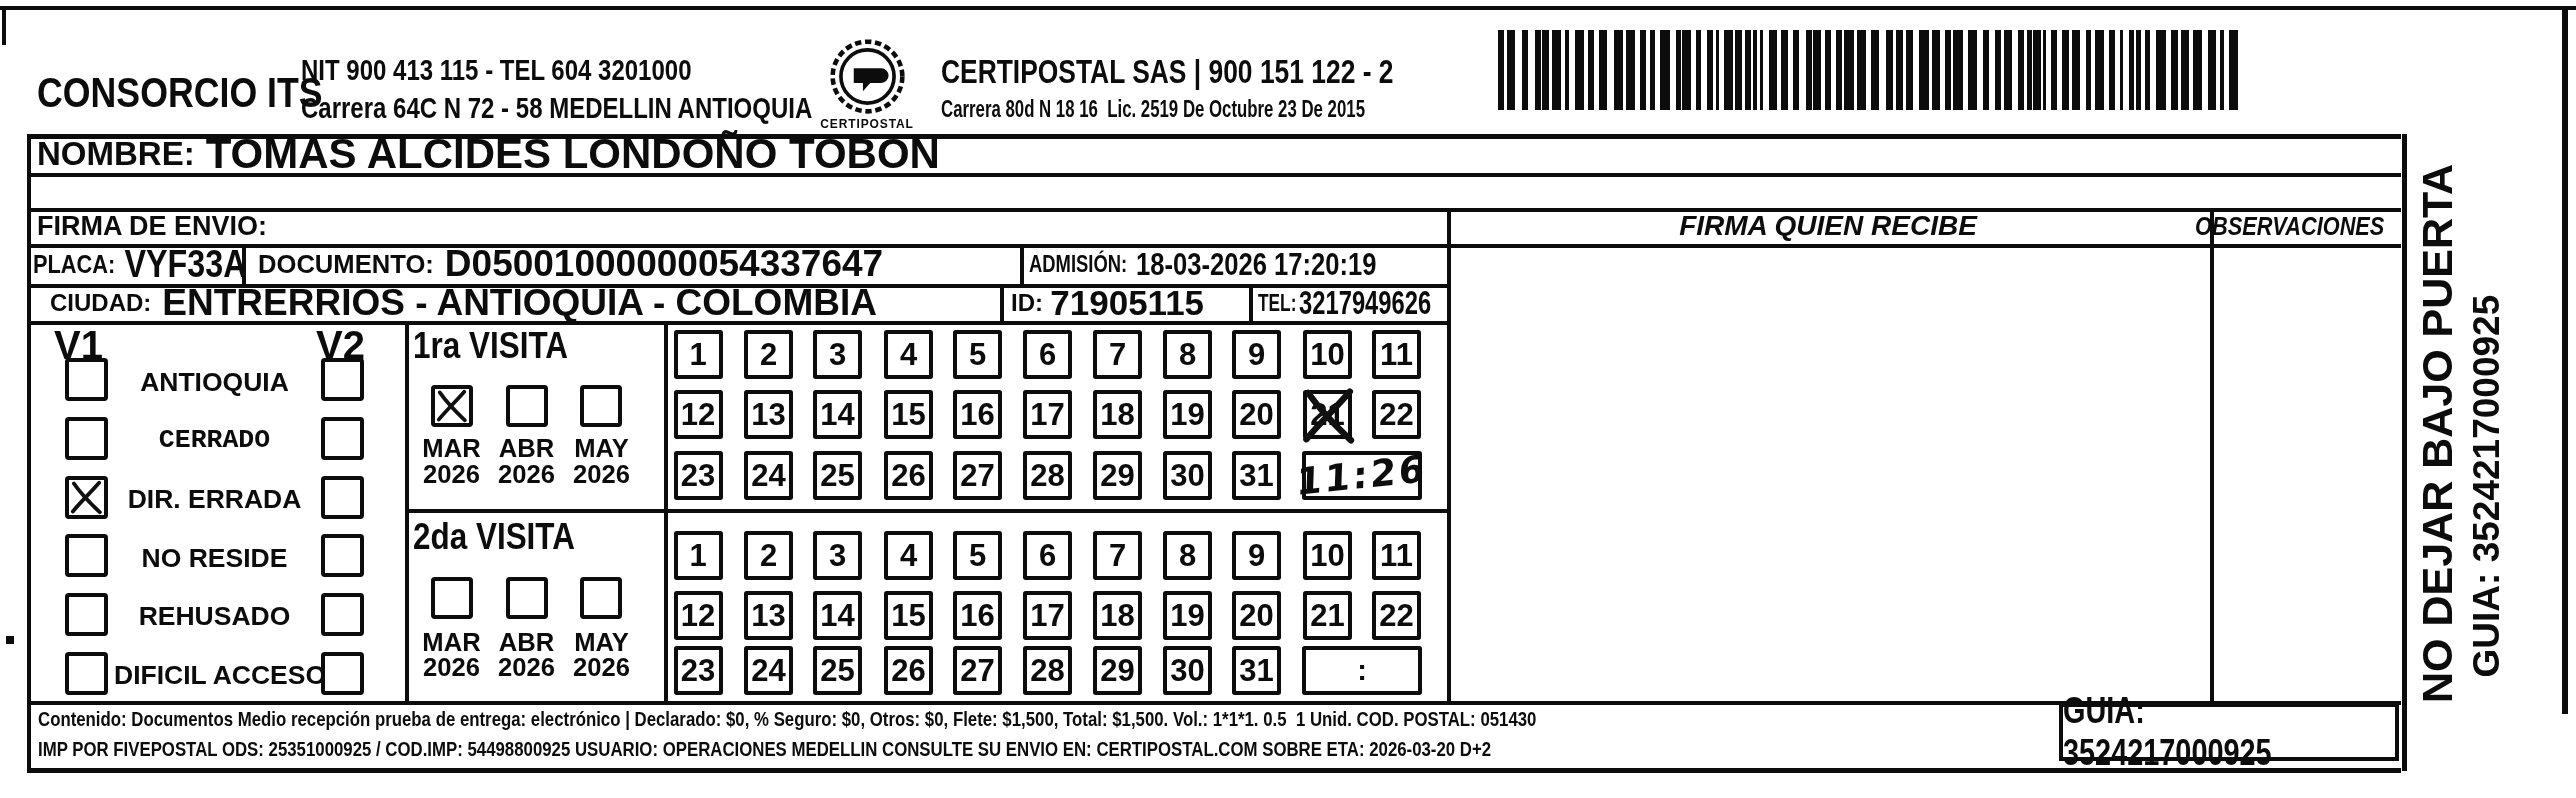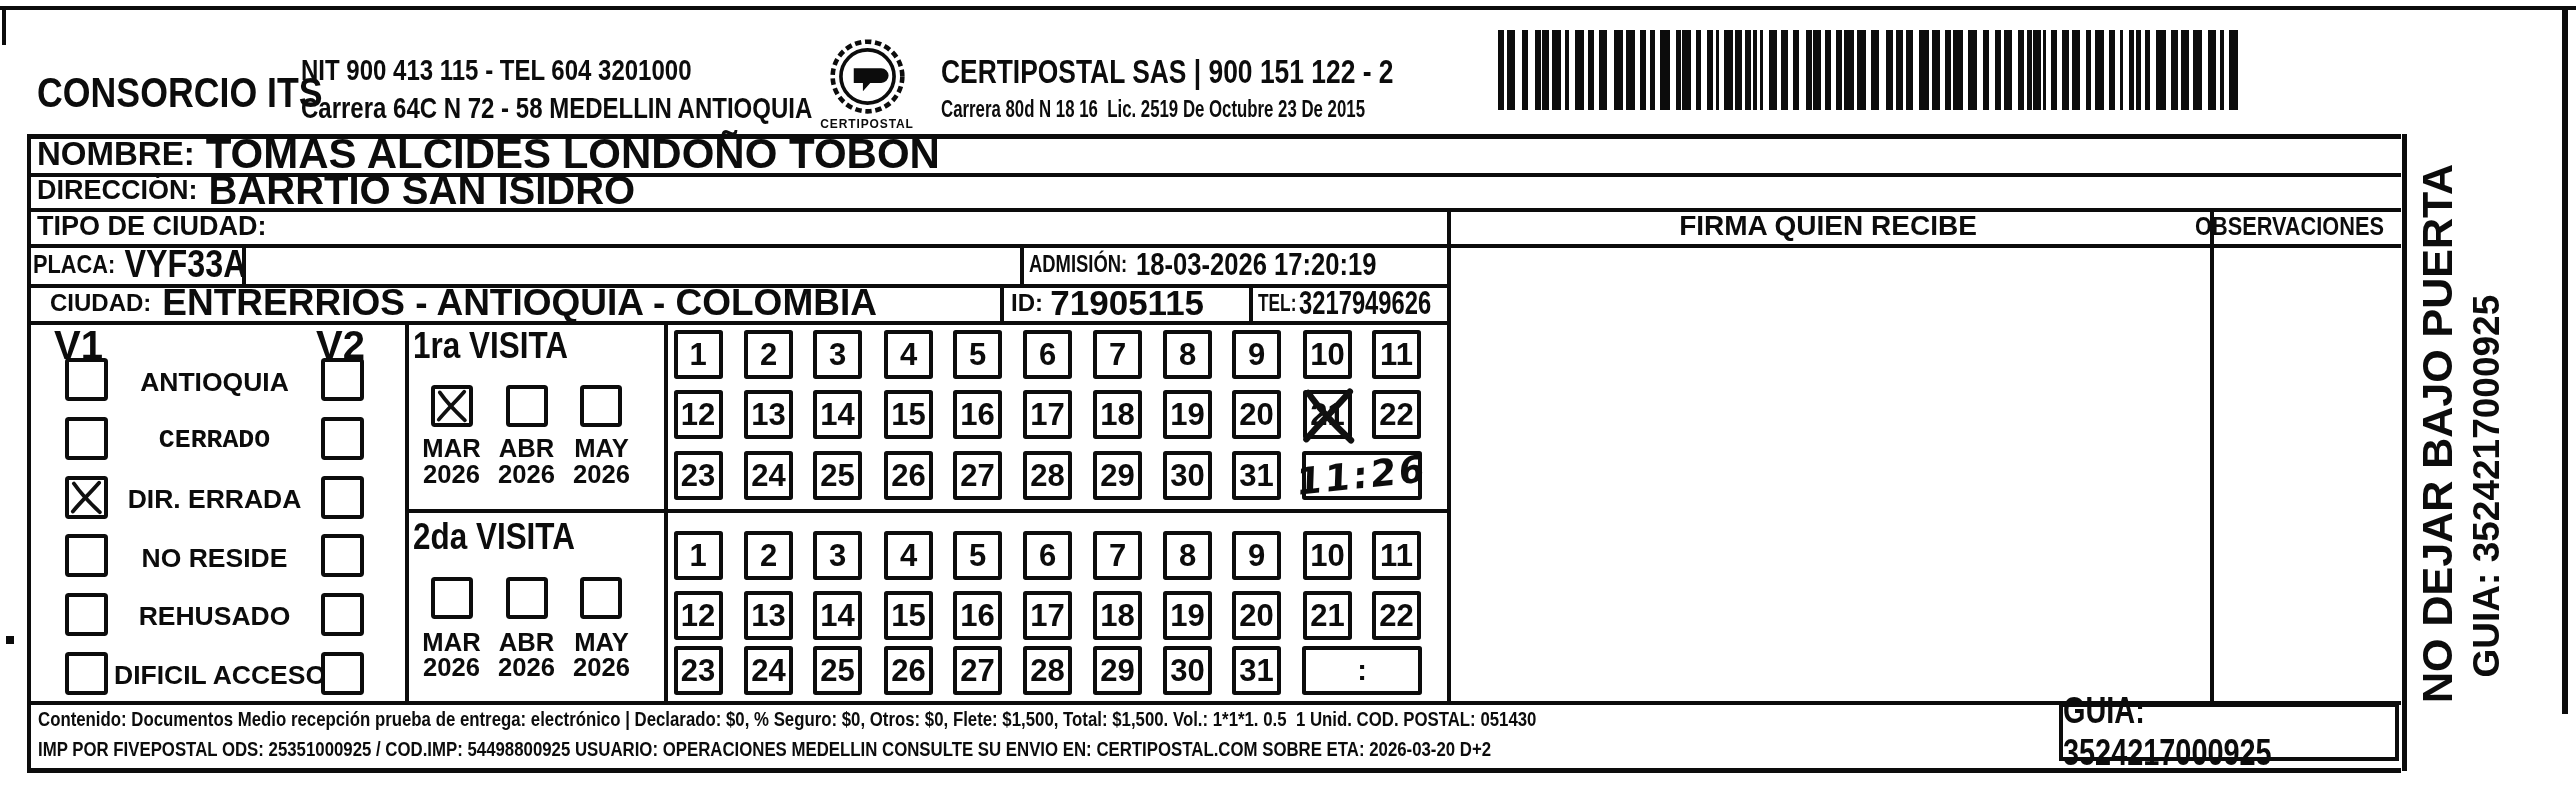--- a/index.html
+++ b/index.html
@@ -16,21 +16,21 @@
   .cx80{transform:scaleX(.80);transform-origin:0 50%;}
   .cx85{transform:scaleX(.85);transform-origin:0 50%;}
   .panel{position:absolute;}
   .cbx{position:absolute;box-sizing:border-box;border:4.6px solid #0c0c0c;border-radius:3.7px;background:#fff;}
   .slabel,.mlabel{position:absolute;font-weight:700;white-space:pre;}
   .daybox{position:absolute;width:49px;height:49px;box-sizing:border-box;border:4.6px solid #0c0c0c;
           border-radius:2.7px;display:flex;align-items:center;justify-content:center;font-size:31px;}
   .handtime{font-family:"DejaVu Sans",sans-serif;font-size:37px;font-weight:700;
             transform:rotate(-6deg) skewX(-8deg);letter-spacing:2.7px;}
   .pcolon{font-size:29px;}
-  .hdrflex{position:absolute;display:flex;align-items:center;justify-content:center;}
+  .hdrflex{position:absolute;display:flex;align-items:center;justify-content:center;font-style:italic;}
   .banner-inner{position:absolute;left:0;top:0;width:566px;height:146px;
                 transform:rotate(-90deg) translate(-566px,0);transform-origin:0 0;
                 white-space:nowrap;font-weight:700;}
   .guiabox{position:absolute;box-sizing:border-box;border:4.6px solid #0c0c0c;background:#fff;
            display:flex;align-items:center;justify-content:center;}
   .footer-line{position:absolute;white-space:pre;font-weight:700;}
   .logo-caption{position:absolute;text-align:center;font-weight:700;}
   .logo-dash{position:absolute;border-top:2.7px dotted #0c0c0c;}
 </style>
 </head>
@@ -52,31 +52,31 @@
 
   <div class="abs cx80" style="left:941px;top:53px;font-size:33px">CERTIPOSTAL SAS | 900 151 122 - 2</div>
   <div class="abs cx70" style="left:941px;top:95px;font-size:24px">Carrera 80d N 18 16  Lic. 2519 De Octubre 23 De 2015</div>
 
   <div class="abs" style="left:1498px;top:30px;width:741px;height:80px"><div style="position: absolute; left: 0px; top: 0px; width: 6.4px; height: 80px; background: rgb(12, 12, 12);"></div><div style="position: absolute; left: 9px; top: 0px; width: 8.2px; height: 80px; background: rgb(12, 12, 12);"></div><div style="position: absolute; left: 24px; top: 0px; width: 6.4px; height: 80px; background: rgb(12, 12, 12);"></div><div style="position: absolute; left: 37px; top: 0px; width: 5.5px; height: 80px; background: rgb(12, 12, 12);"></div><div style="position: absolute; left: 44px; top: 0px; width: 7.3px; height: 80px; background: rgb(12, 12, 12);"></div><div style="position: absolute; left: 54px; top: 0px; width: 9px; height: 80px; background: rgb(12, 12, 12);"></div><div style="position: absolute; left: 67px; top: 0px; width: 3.7px; height: 80px; background: rgb(12, 12, 12);"></div><div style="position: absolute; left: 77px; top: 0px; width: 9px; height: 80px; background: rgb(12, 12, 12);"></div><div style="position: absolute; left: 90px; top: 0px; width: 5.5px; height: 80px; background: rgb(12, 12, 12);"></div><div style="position: absolute; left: 101px; top: 0px; width: 8.2px; height: 80px; background: rgb(12, 12, 12);"></div><div style="position: absolute; left: 116px; top: 0px; width: 9px; height: 80px; background: rgb(12, 12, 12);"></div><div style="position: absolute; left: 128px; top: 0px; width: 9px; height: 80px; background: rgb(12, 12, 12);"></div><div style="position: absolute; left: 142px; top: 0px; width: 6.4px; height: 80px; background: rgb(12, 12, 12);"></div><div style="position: absolute; left: 152px; top: 0px; width: 4.6px; height: 80px; background: rgb(12, 12, 12);"></div><div style="position: absolute; left: 162px; top: 0px; width: 10px; height: 80px; background: rgb(12, 12, 12);"></div><div style="position: absolute; left: 178px; top: 0px; width: 4.6px; height: 80px; background: rgb(12, 12, 12);"></div><div style="position: absolute; left: 184px; top: 0px; width: 9px; height: 80px; background: rgb(12, 12, 12);"></div><div style="position: absolute; left: 198px; top: 0px; width: 4.6px; height: 80px; background: rgb(12, 12, 12);"></div><div style="position: absolute; left: 209px; top: 0px; width: 5.5px; height: 80px; background: rgb(12, 12, 12);"></div><div style="position: absolute; left: 218px; top: 0px; width: 2.7px; height: 80px; background: rgb(12, 12, 12);"></div><div style="position: absolute; left: 226px; top: 0px; width: 9px; height: 80px; background: rgb(12, 12, 12);"></div><div style="position: absolute; left: 237px; top: 0px; width: 7.3px; height: 80px; background: rgb(12, 12, 12);"></div><div style="position: absolute; left: 247px; top: 0px; width: 5.5px; height: 80px; background: rgb(12, 12, 12);"></div><div style="position: absolute; left: 255px; top: 0px; width: 3.7px; height: 80px; background: rgb(12, 12, 12);"></div><div style="position: absolute; left: 262px; top: 0px; width: 2.7px; height: 80px; background: rgb(12, 12, 12);"></div><div style="position: absolute; left: 271px; top: 0px; width: 8.2px; height: 80px; background: rgb(12, 12, 12);"></div><div style="position: absolute; left: 283px; top: 0px; width: 7.3px; height: 80px; background: rgb(12, 12, 12);"></div><div style="position: absolute; left: 295px; top: 0px; width: 6.4px; height: 80px; background: rgb(12, 12, 12);"></div><div style="position: absolute; left: 308px; top: 0px; width: 5.5px; height: 80px; background: rgb(12, 12, 12);"></div><div style="position: absolute; left: 315px; top: 0px; width: 8.2px; height: 80px; background: rgb(12, 12, 12);"></div><div style="position: absolute; left: 327px; top: 0px; width: 6.4px; height: 80px; background: rgb(12, 12, 12);"></div><div style="position: absolute; left: 338px; top: 0px; width: 6.4px; height: 80px; background: rgb(12, 12, 12);"></div><div style="position: absolute; left: 346px; top: 0px; width: 10px; height: 80px; background: rgb(12, 12, 12);"></div><div style="position: absolute; left: 359px; top: 0px; width: 9px; height: 80px; background: rgb(12, 12, 12);"></div><div style="position: absolute; left: 373px; top: 0px; width: 8.2px; height: 80px; background: rgb(12, 12, 12);"></div><div style="position: absolute; left: 388px; top: 0px; width: 7.3px; height: 80px; background: rgb(12, 12, 12);"></div><div style="position: absolute; left: 398px; top: 0px; width: 7.3px; height: 80px; background: rgb(12, 12, 12);"></div><div style="position: absolute; left: 408px; top: 0px; width: 7.3px; height: 80px; background: rgb(12, 12, 12);"></div><div style="position: absolute; left: 421px; top: 0px; width: 10px; height: 80px; background: rgb(12, 12, 12);"></div><div style="position: absolute; left: 434px; top: 0px; width: 8.2px; height: 80px; background: rgb(12, 12, 12);"></div><div style="position: absolute; left: 447px; top: 0px; width: 5.5px; height: 80px; background: rgb(12, 12, 12);"></div><div style="position: absolute; left: 455px; top: 0px; width: 10px; height: 80px; background: rgb(12, 12, 12);"></div><div style="position: absolute; left: 470px; top: 0px; width: 9px; height: 80px; background: rgb(12, 12, 12);"></div><div style="position: absolute; left: 485px; top: 0px; width: 5.5px; height: 80px; background: rgb(12, 12, 12);"></div><div style="position: absolute; left: 497px; top: 0px; width: 6.4px; height: 80px; background: rgb(12, 12, 12);"></div><div style="position: absolute; left: 506px; top: 0px; width: 8.2px; height: 80px; background: rgb(12, 12, 12);"></div><div style="position: absolute; left: 520px; top: 0px; width: 6.4px; height: 80px; background: rgb(12, 12, 12);"></div><div style="position: absolute; left: 529px; top: 0px; width: 4.6px; height: 80px; background: rgb(12, 12, 12);"></div><div style="position: absolute; left: 535px; top: 0px; width: 8.2px; height: 80px; background: rgb(12, 12, 12);"></div><div style="position: absolute; left: 545px; top: 0px; width: 2.7px; height: 80px; background: rgb(12, 12, 12);"></div><div style="position: absolute; left: 553px; top: 0px; width: 6.4px; height: 80px; background: rgb(12, 12, 12);"></div><div style="position: absolute; left: 564px; top: 0px; width: 7.3px; height: 80px; background: rgb(12, 12, 12);"></div><div style="position: absolute; left: 574px; top: 0px; width: 8.2px; height: 80px; background: rgb(12, 12, 12);"></div><div style="position: absolute; left: 588px; top: 0px; width: 4.6px; height: 80px; background: rgb(12, 12, 12);"></div><div style="position: absolute; left: 597px; top: 0px; width: 9px; height: 80px; background: rgb(12, 12, 12);"></div><div style="position: absolute; left: 611px; top: 0px; width: 6.4px; height: 80px; background: rgb(12, 12, 12);"></div><div style="position: absolute; left: 622px; top: 0px; width: 2.7px; height: 80px; background: rgb(12, 12, 12);"></div><div style="position: absolute; left: 631px; top: 0px; width: 4.6px; height: 80px; background: rgb(12, 12, 12);"></div><div style="position: absolute; left: 638px; top: 0px; width: 4.6px; height: 80px; background: rgb(12, 12, 12);"></div><div style="position: absolute; left: 647px; top: 0px; width: 4.6px; height: 80px; background: rgb(12, 12, 12);"></div><div style="position: absolute; left: 658px; top: 0px; width: 10px; height: 80px; background: rgb(12, 12, 12);"></div><div style="position: absolute; left: 673px; top: 0px; width: 7.3px; height: 80px; background: rgb(12, 12, 12);"></div><div style="position: absolute; left: 683px; top: 0px; width: 8.2px; height: 80px; background: rgb(12, 12, 12);"></div><div style="position: absolute; left: 695px; top: 0px; width: 9px; height: 80px; background: rgb(12, 12, 12);"></div><div style="position: absolute; left: 710px; top: 0px; width: 8.2px; height: 80px; background: rgb(12, 12, 12);"></div><div style="position: absolute; left: 722px; top: 0px; width: 3.7px; height: 80px; background: rgb(12, 12, 12);"></div><div style="position: absolute; left: 731px; top: 0px; width: 9px; height: 80px; background: rgb(12, 12, 12);"></div></div>
 
   <div class="cell" style="left:37px;top:134px;height:39px">
     <span class="flabel" style="font-size:33px">NOMBRE:</span>
     <span class="fvalue" style="font-size:42px">TOMAS ALCIDES LONDOÑO TOBON</span>
   </div>
-  <div class="cell" style="left:37px;top:173px;height:35px">
-    <span class="flabel" style="font-size:27px">DIRECCIÓN:</span>
-    <span class="fvalue" style="font-size:40px">BARRTIO SAN ISIDRO</span>
-  </div>
   <div class="cell" style="left:37px;top:208px;height:36px">
-    <span class="flabel" style="font-size:27px">TIPO DE CIUDAD:</span>
+    <span class="flabel" style="font-size:27px">FIRMA DE ENVIO:</span>
   </div>
 
   <div class="cell cx85" style="left:33px;top:244px;height:40px">
     <span class="flabel" style="font-size:25.6px">PLACA:</span>
     <span class="fvalue" style="font-size:38px">VYF33A</span>
+  </div>
+  <div class="cell" style="left:258px;top:244px;height:40px">
+    <span class="flabel" style="font-size:25.6px">DOCUMENTO:</span>
+    <span class="fvalue" style="font-size:37px">D05001000000054337647</span>
   </div>
   <div class="cell cx80" style="left:1029px;top:244px;height:40px">
     <span class="flabel" style="font-size:23px">ADMISIÓN:</span>
     <span class="fvalue" style="font-size:32px">18-03-2026 17:20:19</span>
   </div>
 
   <div class="cell" style="left:50px;top:284px;height:37px">
     <span class="flabel" style="font-size:24px">CIUDAD:</span>
     <span class="fvalue" style="font-size:37px">ENTRERRIOS - ANTIOQUIA - COLOMBIA</span>
   </div>

